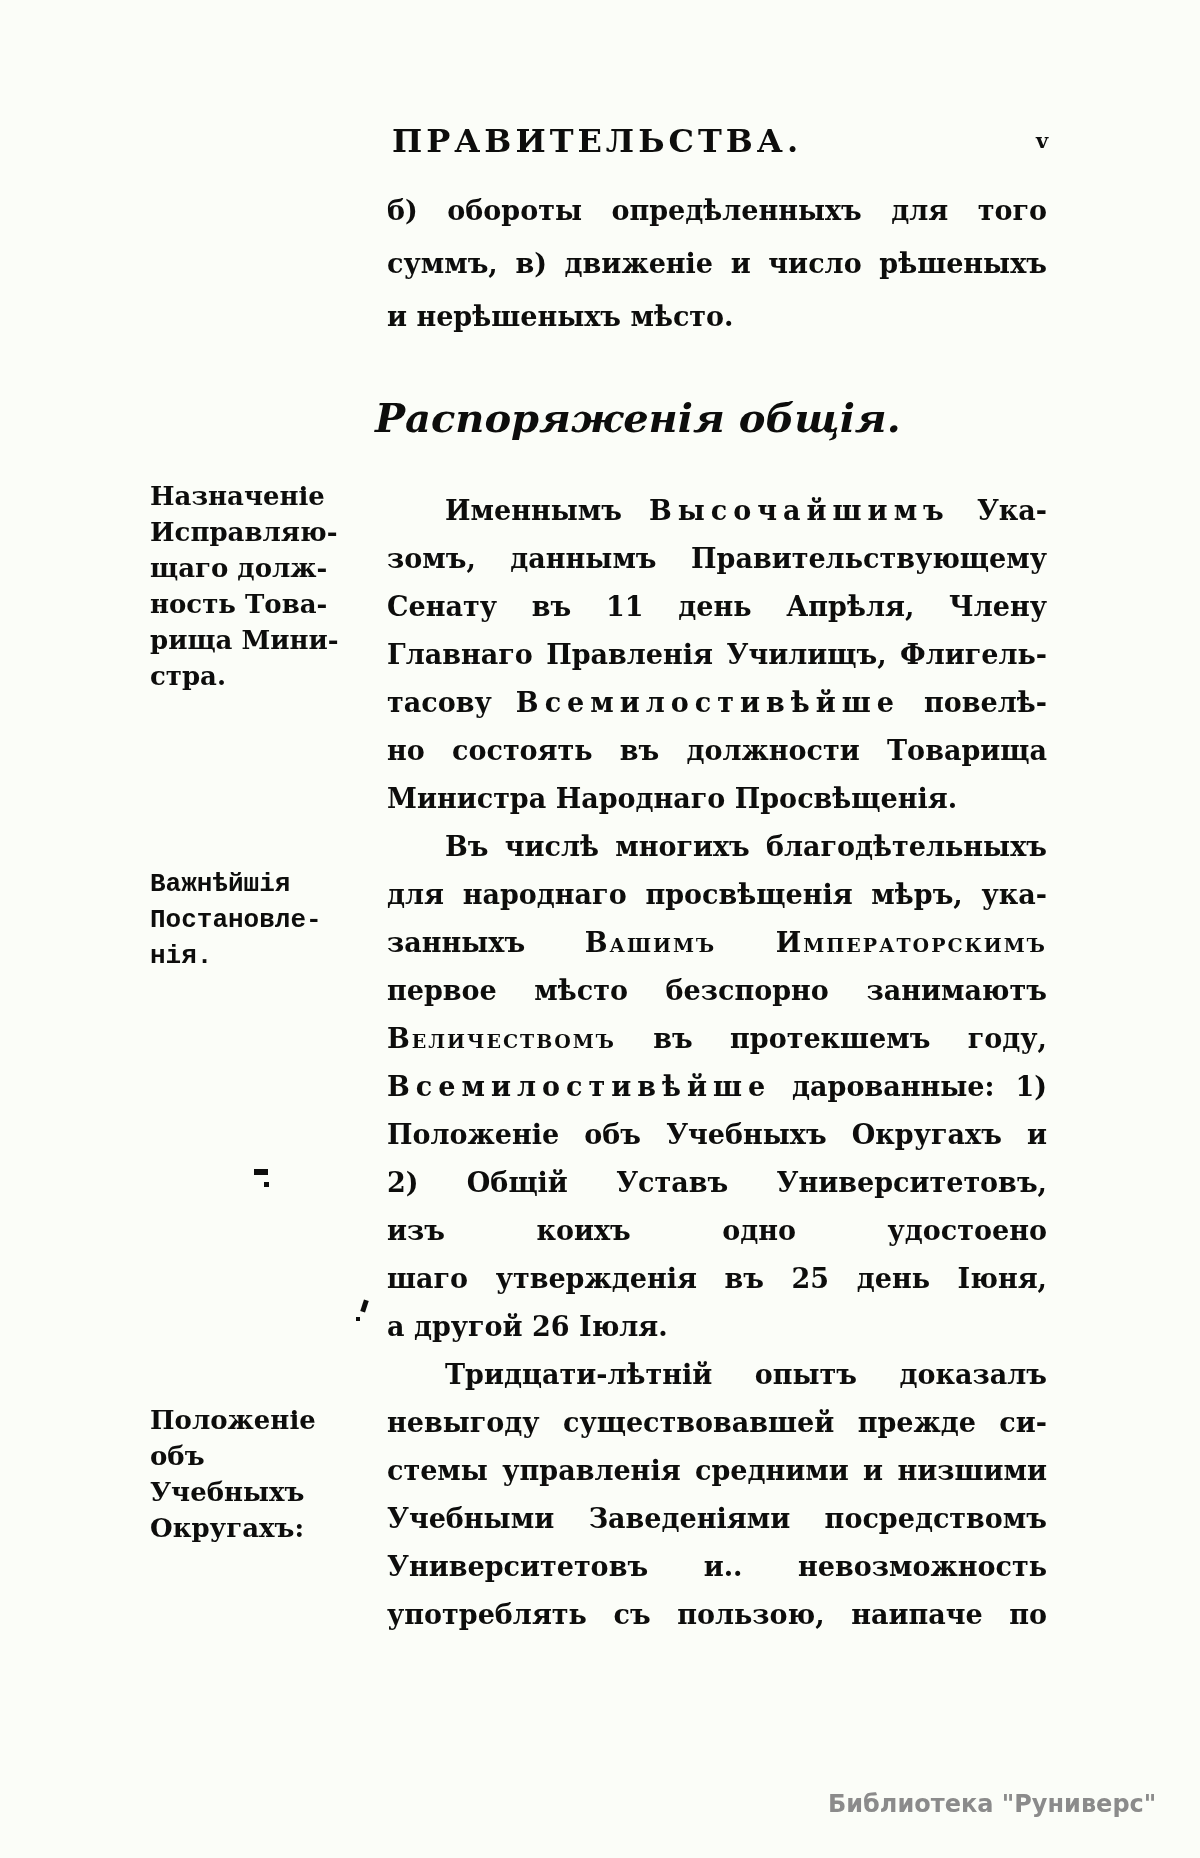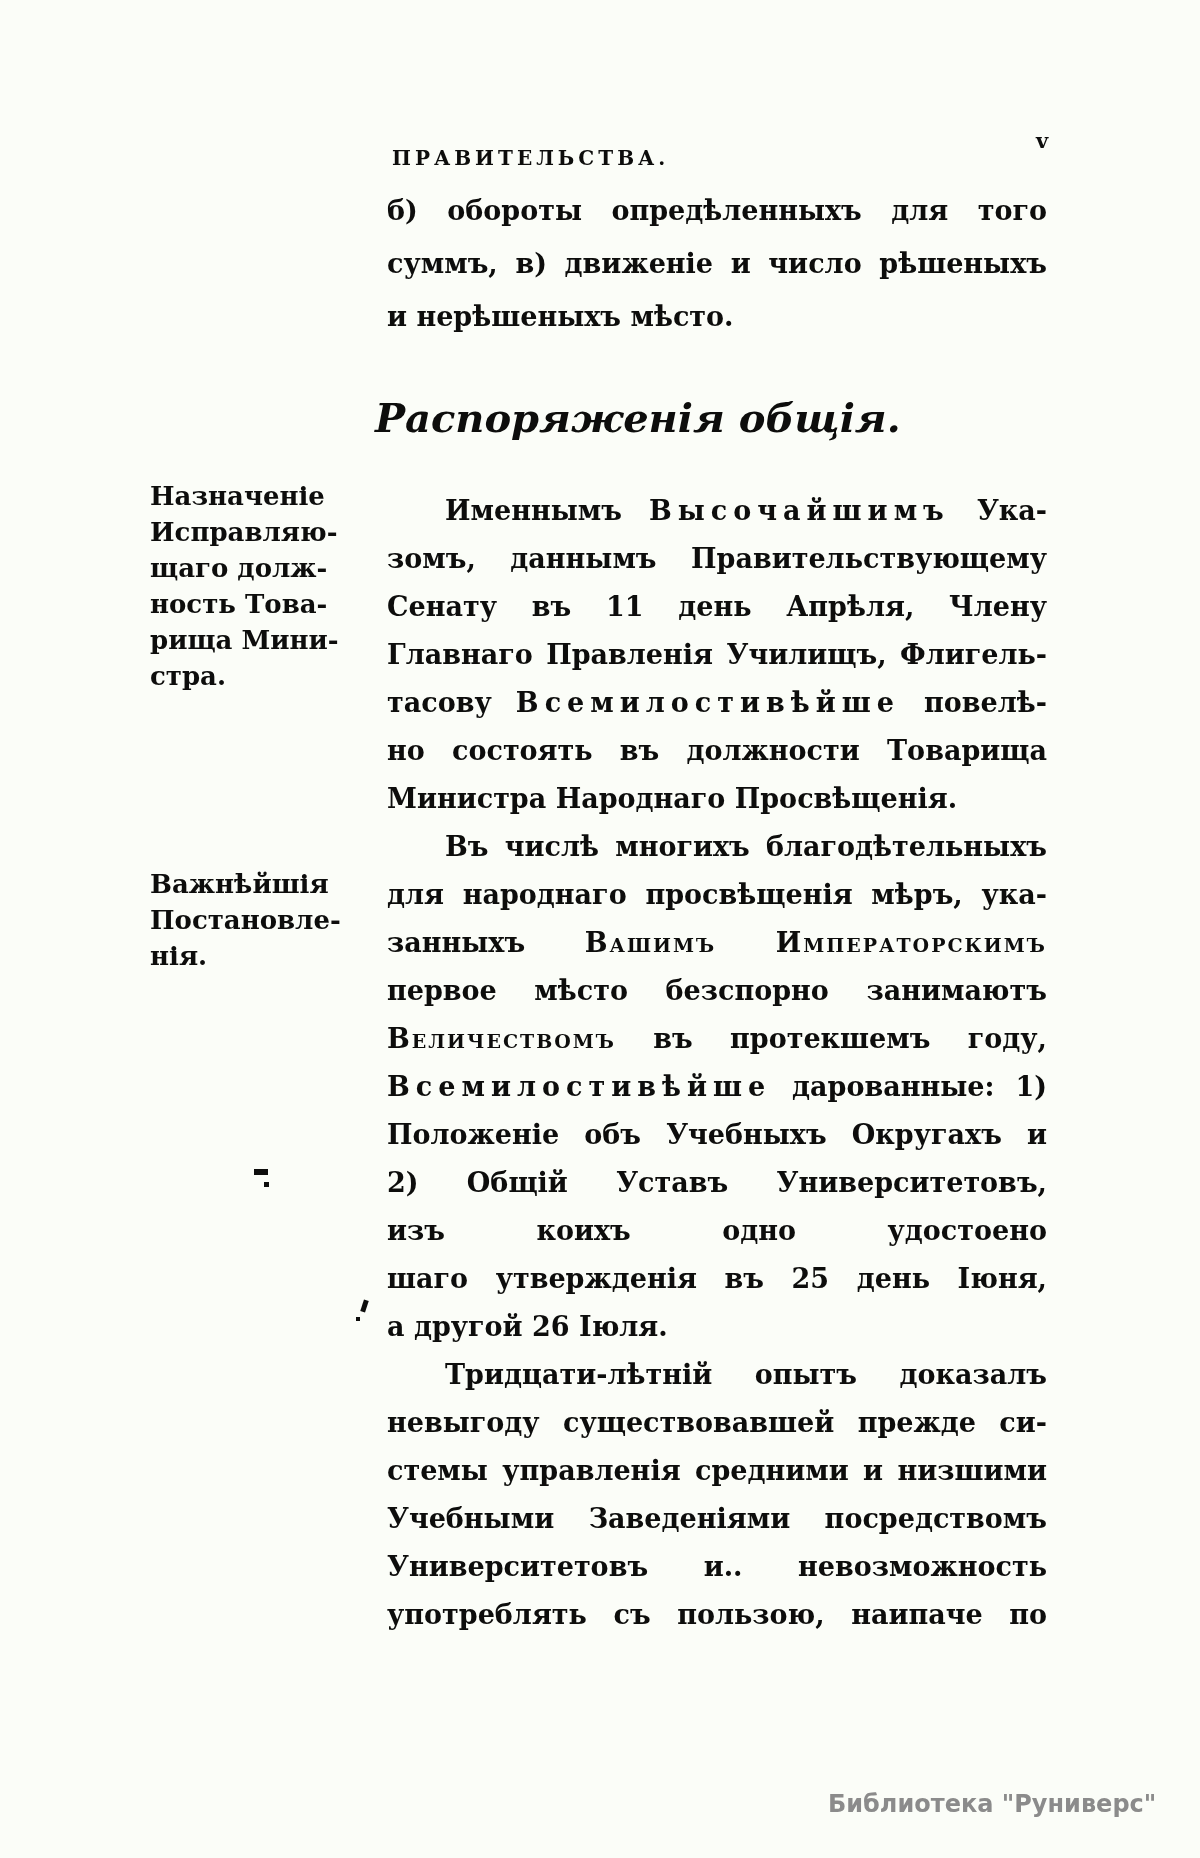--- a/index.html
+++ b/index.html
@@ -12,25 +12,24 @@
     color: #0d0d0c;
     font-family: "DejaVu Serif", serif;
     overflow: hidden;
   }
 
   
   .header-title {
     position: absolute;
     left: 392px;
     top: 122px;
-    font-size: 20px;
+    font-size: 32px;
     font-weight: bold;
     letter-spacing: 4px;
     white-space: nowrap;
-    margin-top: 24px;
   }
   .page-num {
     position: absolute;
     left: 1036px;
     top: 128px;
     font-size: 21px;
     font-weight: bold;
   }
 
   
@@ -69,21 +68,21 @@
   
   .note {
     position: absolute;
     left: 150px;
     width: 205px;
     font-size: 26px;
     font-weight: bold;
   }
   .note .nline { line-height: 36px; }
   .note1 { top: 478px; }
-  .note2 { top: 866px; }
+  .note2 { top: 866px; font-family: Liberation Mono, monospace; }
   .note3 { top: 1402px; }
 
   
   .artifact { position: absolute; }
   .ink { position: absolute; background: #0d0d0c; }
   .artifact-a { left: 254px; top: 1169px; width: 20px; height: 20px; }
   .artifact-a .i1 { left: 0; top: 0; width: 14px; height: 6px; }
   .artifact-a .i2 { left: 10px; top: 13px; width: 5px; height: 5px; }
   .artifact-b { left: 356px; top: 1300px; width: 16px; height: 26px; }
   .artifact-b .i1 { left: 6px; top: 0; width: 5px; height: 12px; transform: rotate(18deg); }
@@ -114,20 +113,25 @@
       <div class="nline">Исправляю-</div>
       <div class="nline">щаго долж-</div>
       <div class="nline">ность Това-</div>
       <div class="nline">рища Мини-</div>
       <div class="nline">стра.</div>
     </aside>
   <aside class="note note2" id="note1">
       <div class="nline">Важнѣйшія</div>
       <div class="nline">Постановле-</div>
       <div class="nline">нія.</div>
+    </aside>
+  <aside class="note note3" id="note2">
+      <div class="nline">Положеніе</div>
+      <div class="nline">объ Учебныхъ</div>
+      <div class="nline">Округахъ:</div>
     </aside>
 
   <div class="column">
     <div class="para intro" id="intro">
         <div class="line just">б) обороты опредѣленныхъ для того</div>
         <div class="line just">суммъ, в) движеніе и число рѣшеныхъ</div>
         <div class="line left">и нерѣшеныхъ мѣсто.</div>
       </div>
     <div class="heading">Распоряженія общія.</div>
     <div class="para" id="p0">

